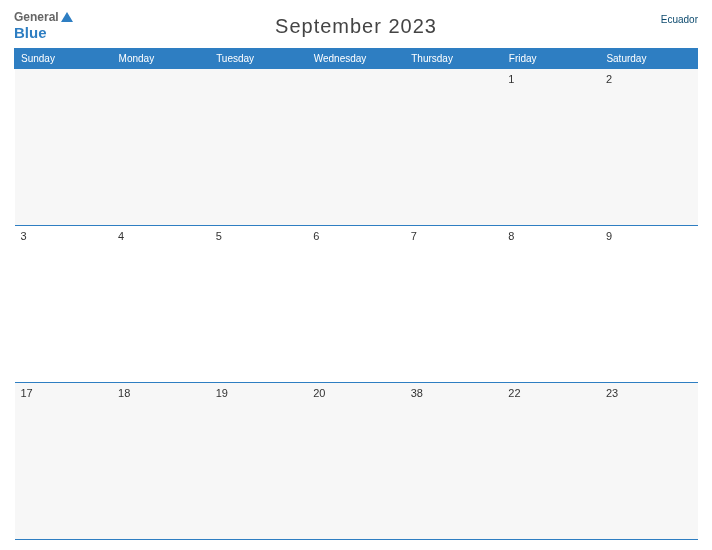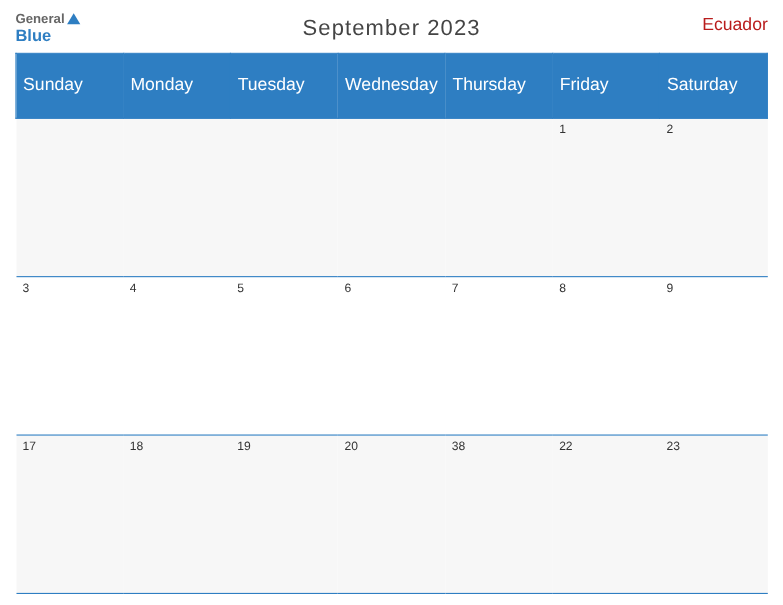--- a/index.html
+++ b/index.html
@@ -50,40 +50,40 @@
       position: absolute;
       left: 50%;
       transform: translateX(-50%);
       font-size: 20px;
       color: #444;
       font-weight: normal;
       letter-spacing: 1px;
     }
 
     .country-label {
-      font-size: 16px;
-      color: #b91c1c;
+      font-size: 10px;
+      color: #0c4a6e;
       align-self: flex-start;
       margin-top: 4px;
     }
 
     
     .calendar-table {
       width: 100%;
       border-collapse: collapse;
       flex: 1;
     }
 
     .calendar-table thead tr th {
       background: #2e7ec2;
       color: #fff;
-      font-size: 16px;
+      font-size: 10px;
       font-weight: normal;
       text-align: left;
-      padding: 20px 6px;
+      padding: 4px 6px;
       border: 1px solid #2e7ec2;
     }
 
     .calendar-table tbody tr {
       border-bottom: 1px solid #2e7ec2;
     }
 
     .calendar-table tbody tr td {
       vertical-align: top;
       width: calc(100% / 7);

